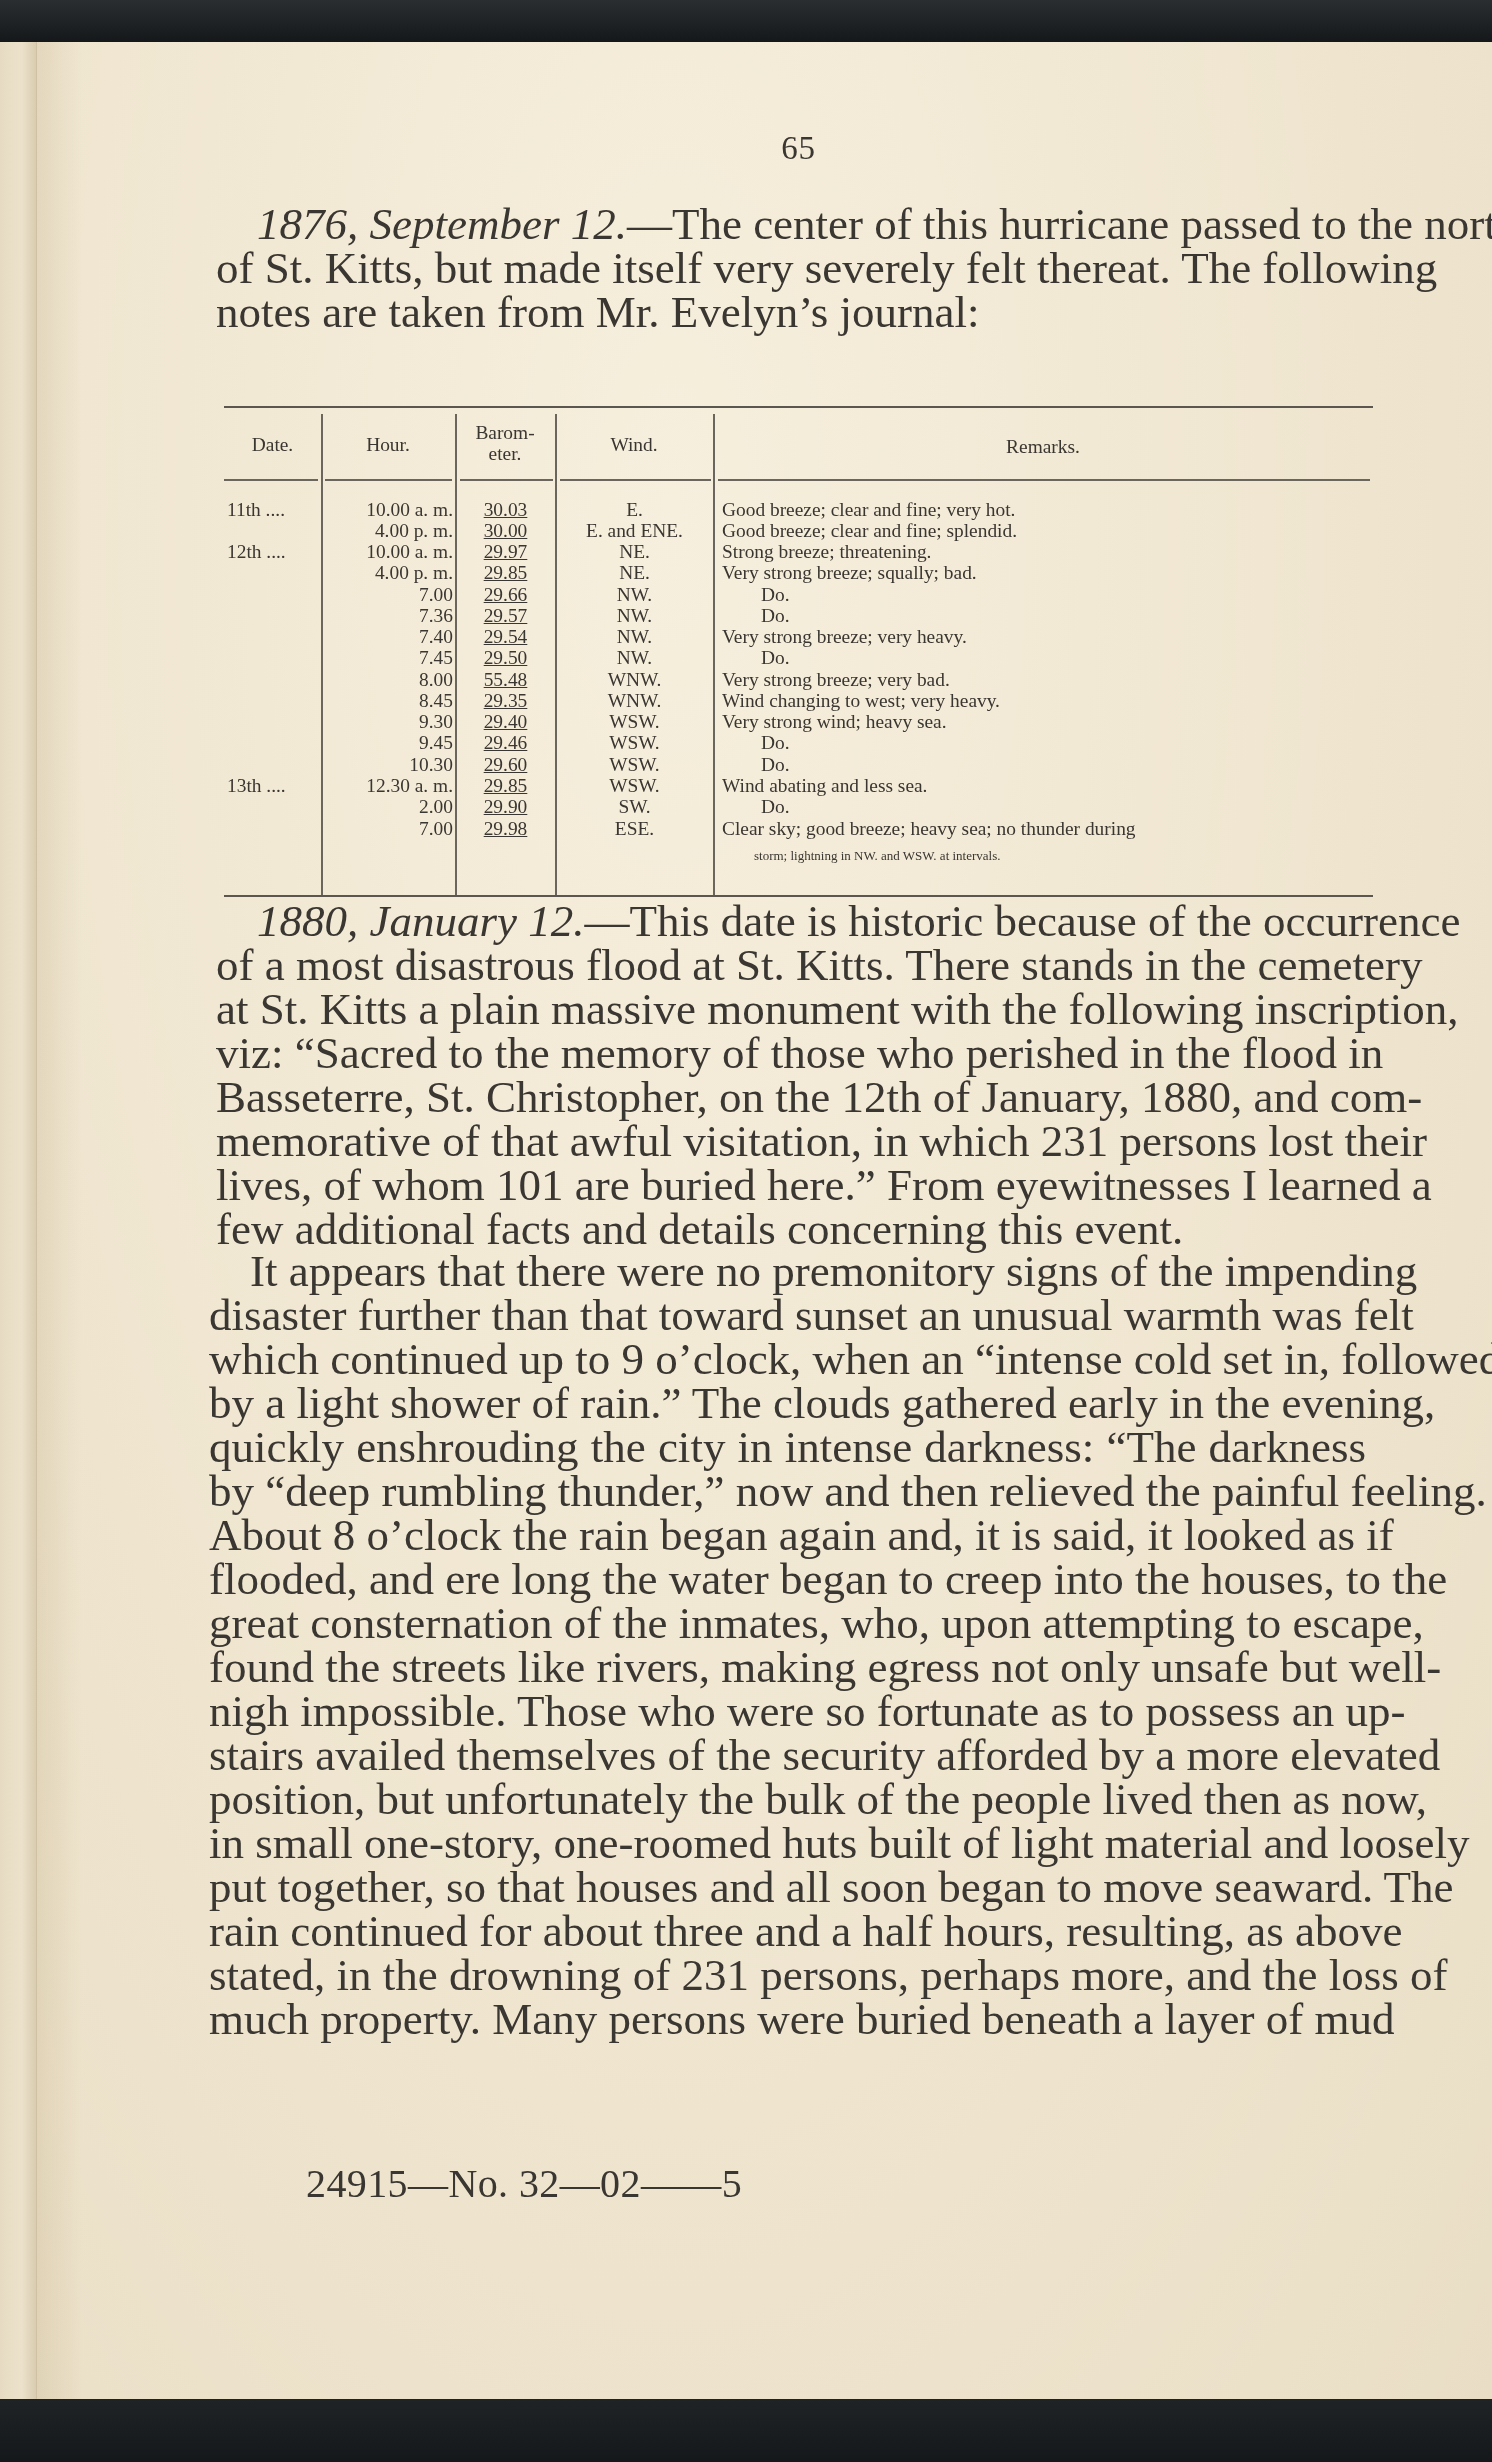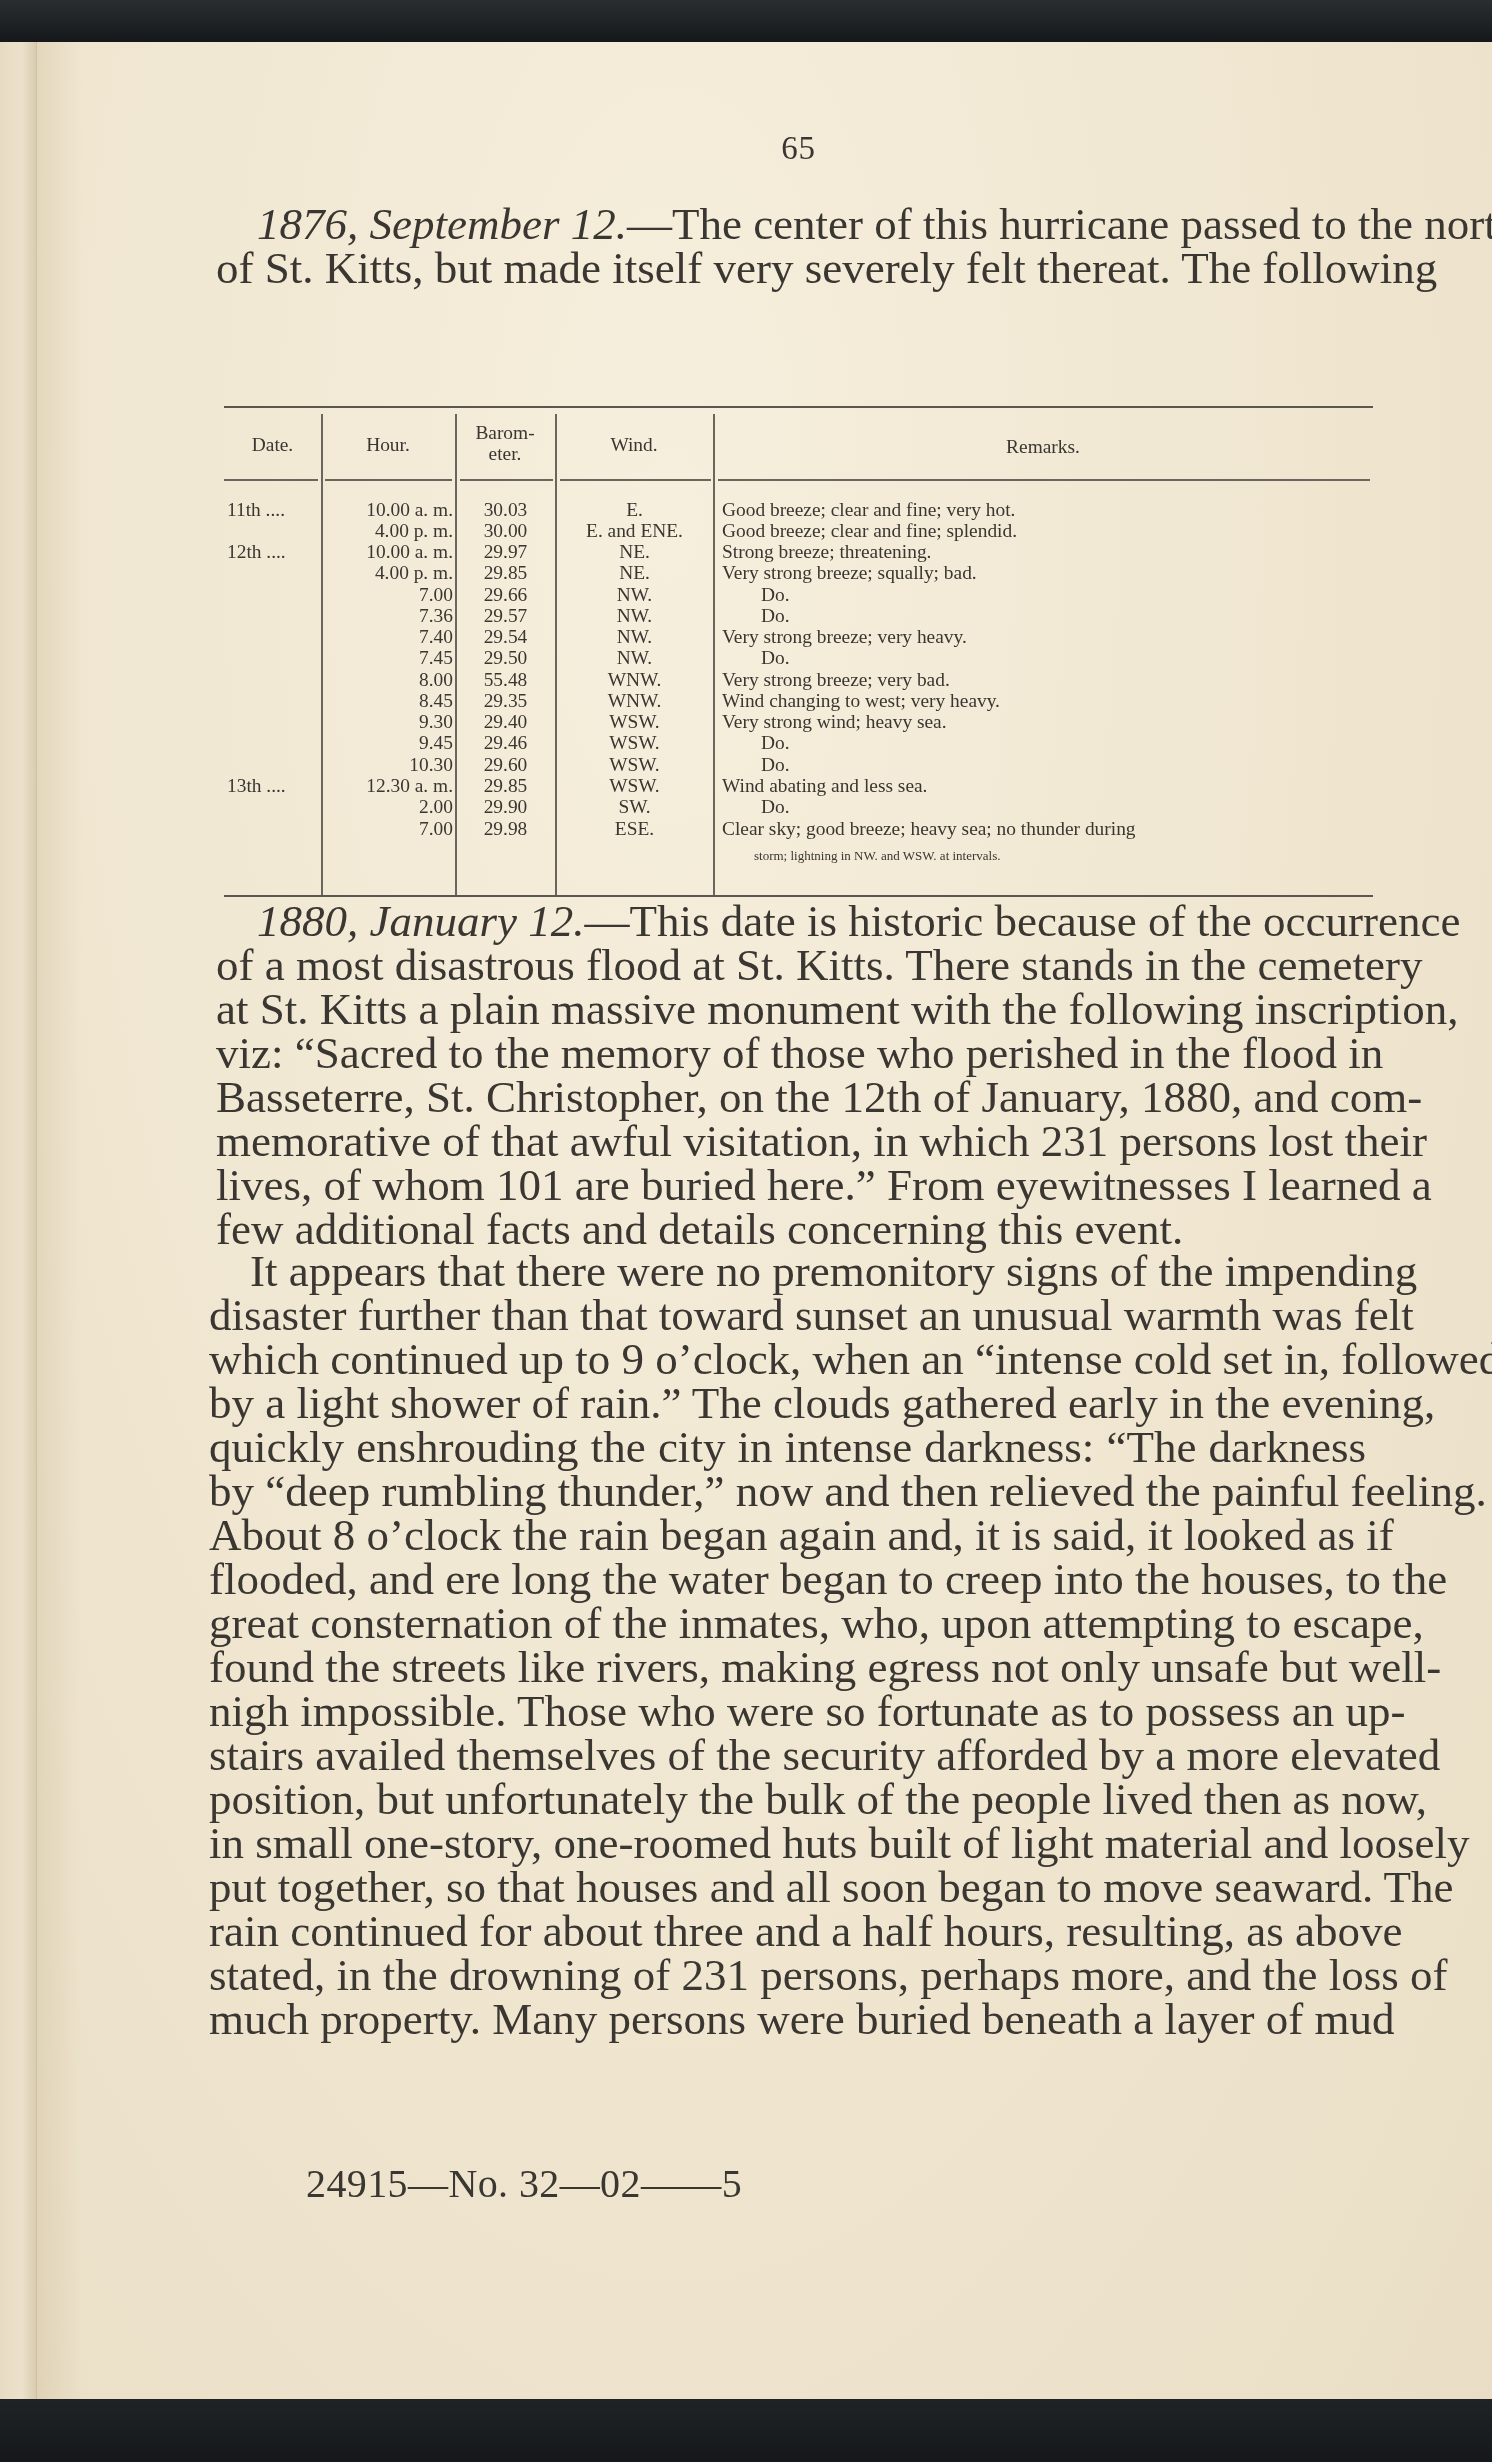--- a/index.html
+++ b/index.html
@@ -49,21 +49,21 @@
   .table-wrap { position: absolute; left: 224px; top: 364px; width: 1149px; height: 496px; }
   .rule-top { position: absolute; left: 0; top: 0; width: 1149px; height: 2.2px; background: #5b5650; }
   .rule-bottom { position: absolute; left: 0; top: 489px; width: 1149px; height: 2.2px; background: #5b5650; }
   .vline { position: absolute; top: 7.5px; height: 481px; width: 1.5px; background: #6a655d; }
   .hdr-rule { position: absolute; top: 73px; height: 1.5px; background: #6a655d; }
   .th { position: absolute; font-size: 19.4px; text-align: center; line-height: 21px; }
   .row { position: absolute; left: 0; width: 1149px; height: 21px; font-size: 19.4px; line-height: 21px; }
   .cell { position: absolute; top: 0; white-space: nowrap; }
   .c-date { left: 3px; width: 93px; }
   .c-hour { left: 98px; width: 131px; text-align: right; }
-  .c-baro { left: 233px; width: 97px; text-align: center; }
+  .c-baro { left: 233px; width: 97px; text-align: center; text-decoration: underline; }
   .c-wind { left: 333px; width: 155px; text-align: center; }
   .c-rem { left: 498px; width: 649px; }
   .c-rem.do { padding-left: 39px; }
   .rem-cont { position: absolute; left: 530px; font-size: 13px; line-height: 21px; white-space: nowrap; }
 
   .footer-sig {
     position: absolute; left: 306px; top: 2118px; font-size: 40px; letter-spacing: 0.4px;
   }
 </style>
 </head>
@@ -73,20 +73,21 @@
 
 <div class="page">
   <div class="gutter"></div>
   <div class="gutter-shadow"></div>
 
   <div class="page-number">65</div>
 
   <div class="para" style="top:160px;">
     <span class="line indent"><span class="it">1876, September 12.</span><span>—The center of this hurricane passed to the north</span></span>
     <span class="line">of St. Kitts, but made itself very severely felt thereat.  The following</span>
+    <span class="line last">notes are taken from Mr. Evelyn’s journal:</span>
   </div>
 
   <div class="table-wrap">
     <div class="rule-top"></div>
     <div class="vline" style="left:97px"></div>
     <div class="vline" style="left:231px"></div>
     <div class="vline" style="left:331px"></div>
     <div class="vline" style="left:489px"></div>
 
     <div class="th" style="left:0;width:97px;top:28px">Date.</div>

